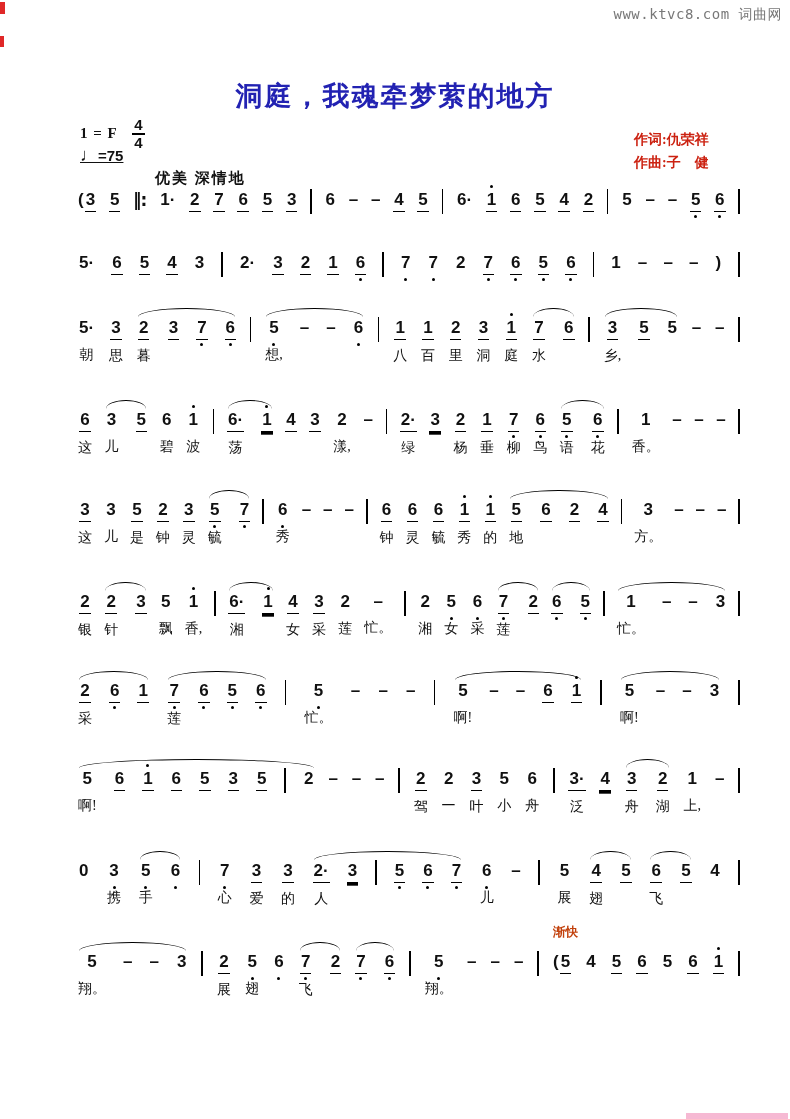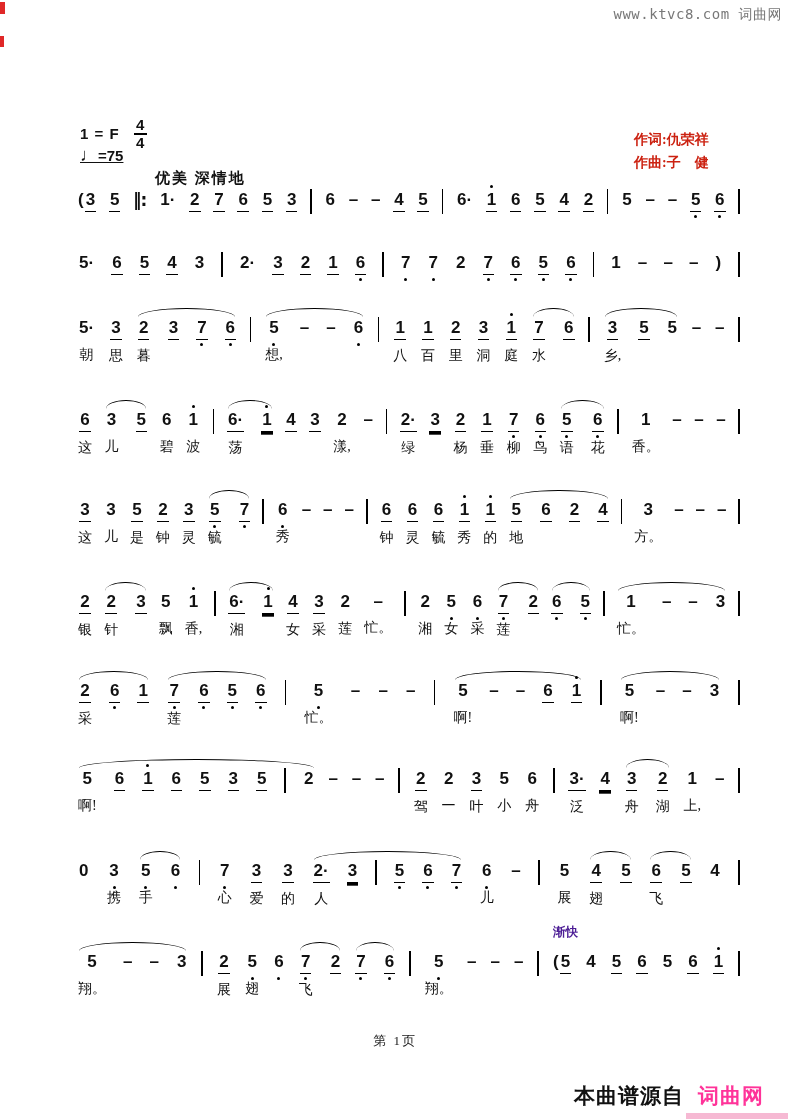--- a/index.html
+++ b/index.html
@@ -6,21 +6,21 @@
   .page{position:relative;width:790px;height:1119px;background:#ffffff;overflow:hidden;
         font-family:"Liberation Serif",serif;color:#111;}
 
   .watermark{position:absolute;top:6px;right:8px;font:14px "DejaVu Sans Mono",monospace;
              color:var(--wm,#777);letter-spacing:0.5px;}
 
   .title{position:absolute;top:78px;left:0;right:0;text-align:center;
          font:bold 27px "Liberation Serif",serif;color:var(--title,#2222b2);letter-spacing:2px;}
 
   .keyblock{position:absolute;left:80px;top:118px;font:15px "Liberation Sans",sans-serif;}
-  .keysig{display:inline-block;vertical-align:middle;font-weight:bold;letter-spacing:1px;}
+  .keysig{display:inline-block;vertical-align:middle;font-weight:bold;letter-spacing:1px;font-family:Liberation Serif, serif;}
   .meter{display:inline-flex;flex-direction:column;align-items:center;vertical-align:middle;
          margin-left:10px;font:bold 15px "Liberation Sans",sans-serif;line-height:14px;}
   .mline{width:13px;height:1.5px;background:#000;margin:1px 0;}
   .temporow{position:absolute;left:80px;top:145px;font:bold 15px "Liberation Sans",sans-serif;white-space:nowrap;text-decoration:underline;}
   .tempoglyph{font-size:18px;}
   .expression{position:absolute;left:155px;top:149px;font:bold 15px "Liberation Serif",serif;letter-spacing:2px;margin-top:20px;}
 
   .credits{position:absolute;left:634px;top:128px;font:600 14px "Liberation Serif",serif;
            color:var(--credit,#c22);line-height:23px;white-space:nowrap;}
 
@@ -39,41 +39,42 @@
   .num.u2{border-bottom:1.7px solid #000;box-shadow:0 2.7px 0 #000;}
   .num.hi::before{content:"";position:absolute;top:-5px;left:50%;margin-left:-1.5px;
        width:3px;height:3px;border-radius:50%;background:#000;}
   .num.lo::after{content:"";position:absolute;bottom:-7px;left:50%;margin-left:-1.5px;
        width:3px;height:3px;border-radius:50%;background:#000;}
   .bar{display:inline-block;width:1.6px;height:25px;background:#000;margin-top:-1px;}
   .rep{font:bold 17px "DejaVu Sans",sans-serif;line-height:20px;letter-spacing:-1px;}
   .dash{font:bold 17px "Liberation Sans",sans-serif;line-height:20px;}
   .lyr{margin-top:7px;font:14px "Liberation Serif",serif;color:#111;white-space:nowrap;}
   .tmark{position:absolute;top:-28px;left:0px;font:600 12.5px "Liberation Serif",serif;
-         color:#4c1d95;white-space:nowrap;}
+         color:#c2410c;white-space:nowrap;}
 
   .pagefooter{position:absolute;top:1032px;left:0;right:0;text-align:center;
               font:13px "Liberation Serif",serif;color:#222;letter-spacing:2px;}
   .src{position:absolute;top:1082px;right:26px;font:bold 21px "Liberation Serif",serif;
        white-space:nowrap;letter-spacing:1px;}
   .src .brand{color:var(--brand,#f39);margin-left:14px;}
   .brandline{position:absolute;right:2px;bottom:0;width:102px;height:6px;background:#f6b9d3;}
   .redmark{position:absolute;left:0;background:#e02828;}
   .rm1{top:2px;width:5px;height:12px;}
   .rm2{top:36px;width:4px;height:11px;}
 </style>
 </head>
 <body>
 
 <div class="page">
   <div class="redmark rm1"></div>
   <div class="redmark rm2"></div>
 
   <div class="watermark">www.ktvc8.com 词曲网</div>
 
+  <div class="title">洞庭，我魂牵梦萦的地方</div>
 
   <div class="keyblock">
     <span class="keysig">1 = F</span>
     <span class="meter">
       <span>4</span>
       <span class="mline"></span>
       <span>4</span>
     </span>
   </div>
   <div class="temporow">
@@ -1388,19 +1389,15 @@
           <span class="noterow">
             <span class="num u1 hi">1</span>
           </span>
         </span>
         <span class="tok">
           <span class="bar"></span>
         </span>
       </div>
     </div>
 
-  <div class="pagefooter">第 1页</div>
 
-  <div class="src">
-    <span>本曲谱源自</span><span class="brand">词曲网</span>
-  </div>
   <div class="brandline"></div>
 </div>
 
 </body></html>

